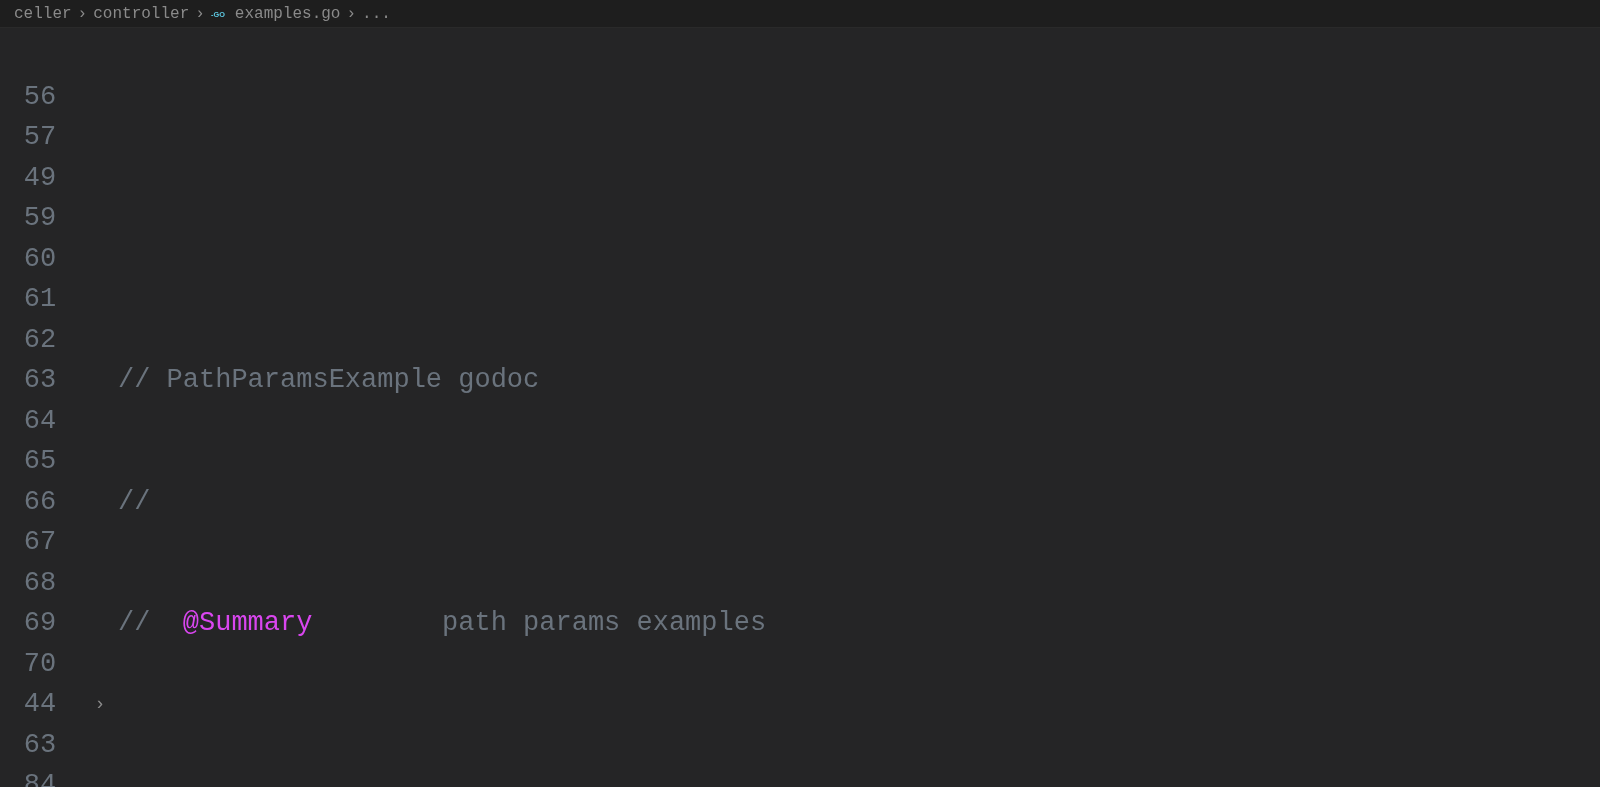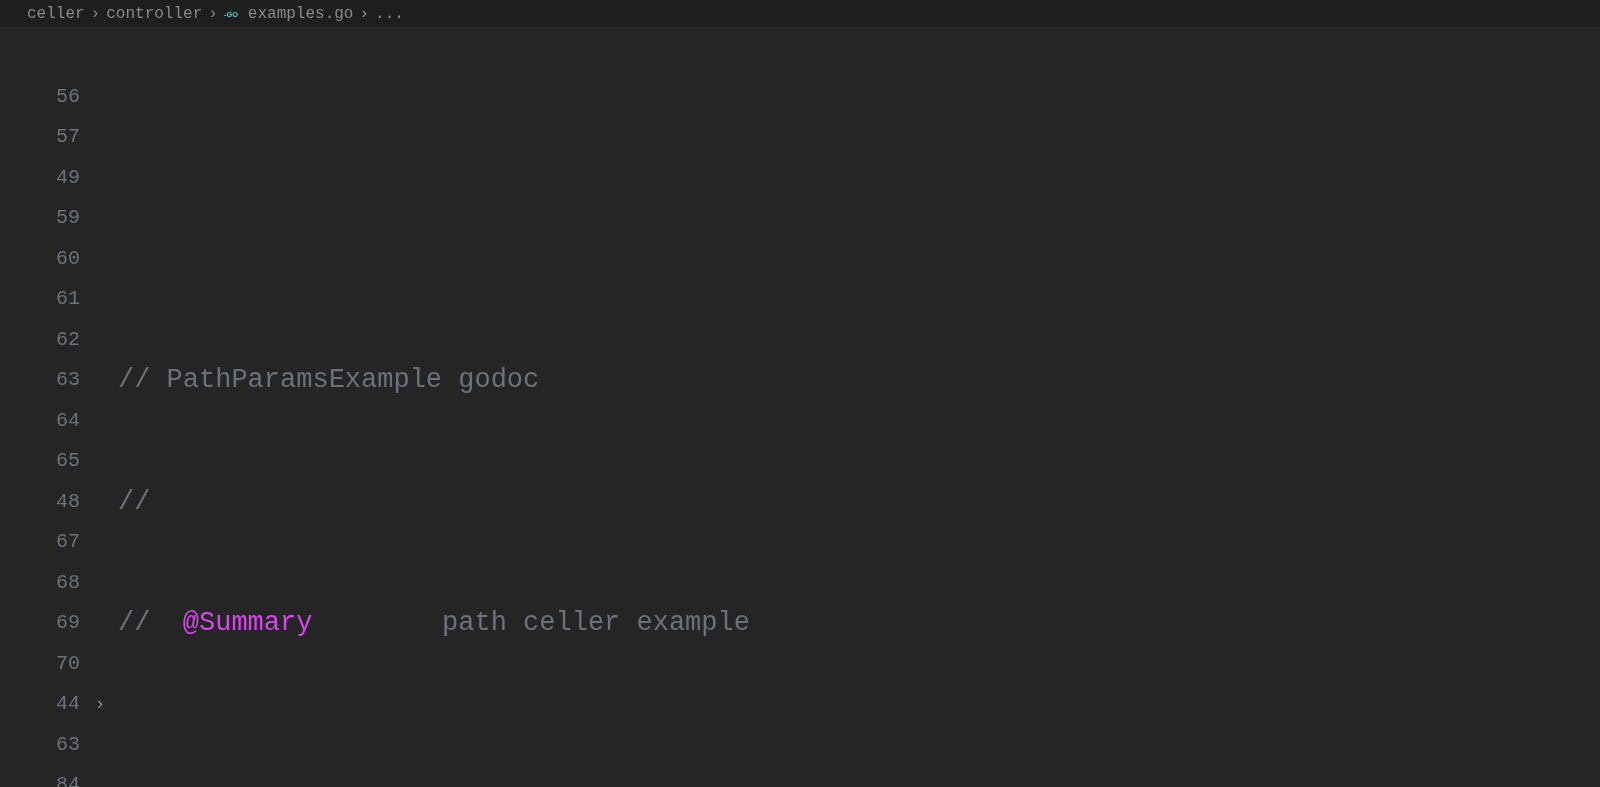--- a/index.html
+++ b/index.html
@@ -10,21 +10,21 @@
     body {
       background: #1e1e1e;
       font-family: 'Consolas', 'Monaco', 'Courier New', monospace;
       color: #d4d4d4;
       width: 1600px;
       height: 787px;
       overflow: hidden;
     }
     .breadcrumb {
       background: #1e1e1e;
-      padding: 4px 27px;
+      padding: 4px 14px;
       display: flex;
       align-items: center;
       font-size: 16px;
       color: #8a8a8a;
       border-bottom: 1px solid #2a2a2a;
       height: 28px;
     }
     .breadcrumb-item {
       color: #8a8a8a;
       cursor: pointer;
@@ -44,23 +44,23 @@
     }
     .editor {
       display: flex;
       background: #252526;
       height: calc(100% - 28px);
       position: relative;
     }
     .gutter {
       background: #252526;
       padding: 8px 0;
-      text-align: right;
+      text-align: center;
       color: #6a737d;
-      font-size: 20px;
+      font-size: 27px;
       user-select: none;
       width: 90px;
       flex-shrink: 0;
     }
     .gutter-line {
       height: 40.5px;
       line-height: 40.5px;
       padding-right: 10px;
     }
     .fold-column {
@@ -116,21 +116,21 @@
     <div class="gutter-line">56</div>
     <div class="gutter-line">57</div>
     <div class="gutter-line">49</div>
     <div class="gutter-line">59</div>
     <div class="gutter-line">60</div>
     <div class="gutter-line">61</div>
     <div class="gutter-line">62</div>
     <div class="gutter-line">63</div>
     <div class="gutter-line">64</div>
     <div class="gutter-line">65</div>
-    <div class="gutter-line">48</div>
+    <div class="gutter-line">66</div>
     <div class="gutter-line">67</div>
     <div class="gutter-line">68</div>
     <div class="gutter-line">69</div>
     <div class="gutter-line">70</div>
     <div class="gutter-line">44</div>
     <div class="gutter-line">63</div>
     <div class="gutter-line">84</div>
   </div>
   <div class="fold-column">
     <div class="fold-marker"></div>
@@ -151,21 +151,21 @@
     <div class="fold-marker"></div>
     <div class="fold-marker">›</div>
     <div class="fold-marker"></div>
     <div class="fold-marker"></div>
   </div>
   <div class="code-area">
     <div class="code-line"></div>
     <div class="code-line"></div>
     <div class="code-line"><span class="comment">// PathParamsExample godoc</span></div>
     <div class="code-line"><span class="comment">//</span></div>
-    <div class="code-line"><span class="comment">//  </span><span class="annotation">@Summary</span><span class="comment">        path celler example</span></div>
+    <div class="code-line"><span class="comment">//  </span><span class="annotation">@Summary</span><span class="comment">        path params examples</span></div>
     
     
     
     
     
     
     
     
     
     

